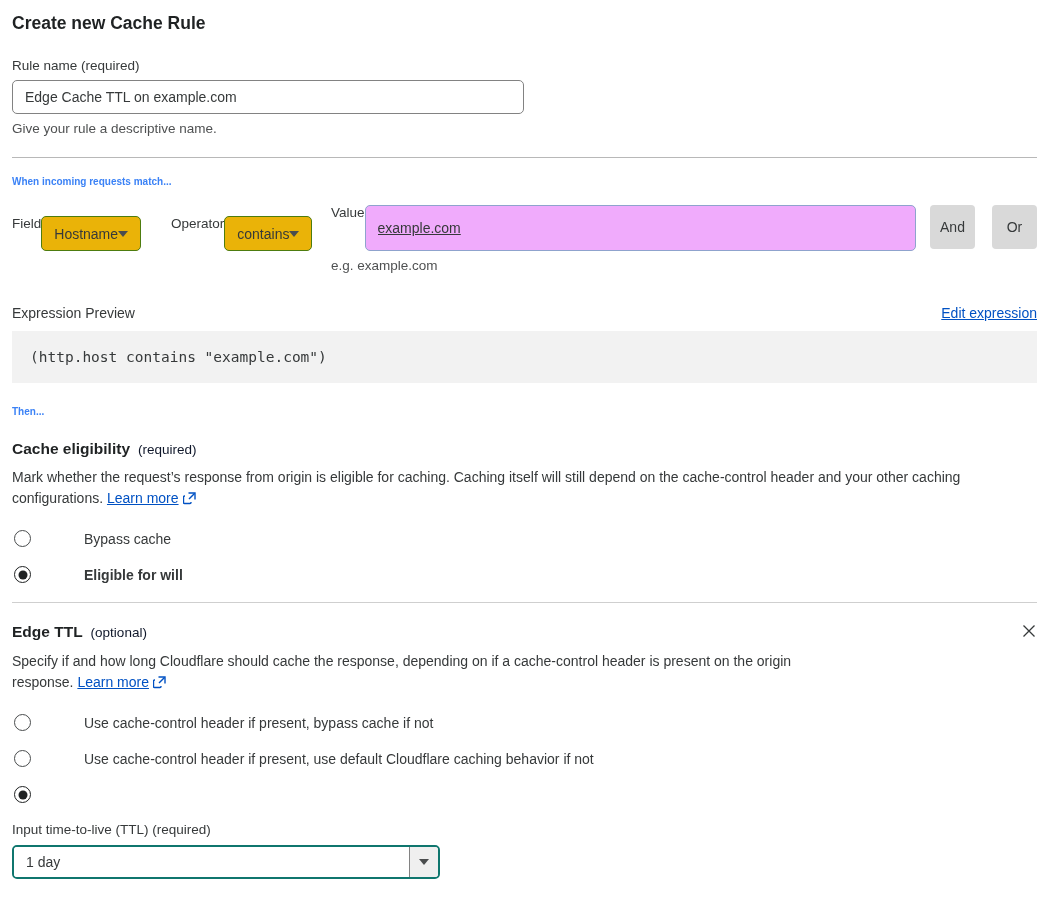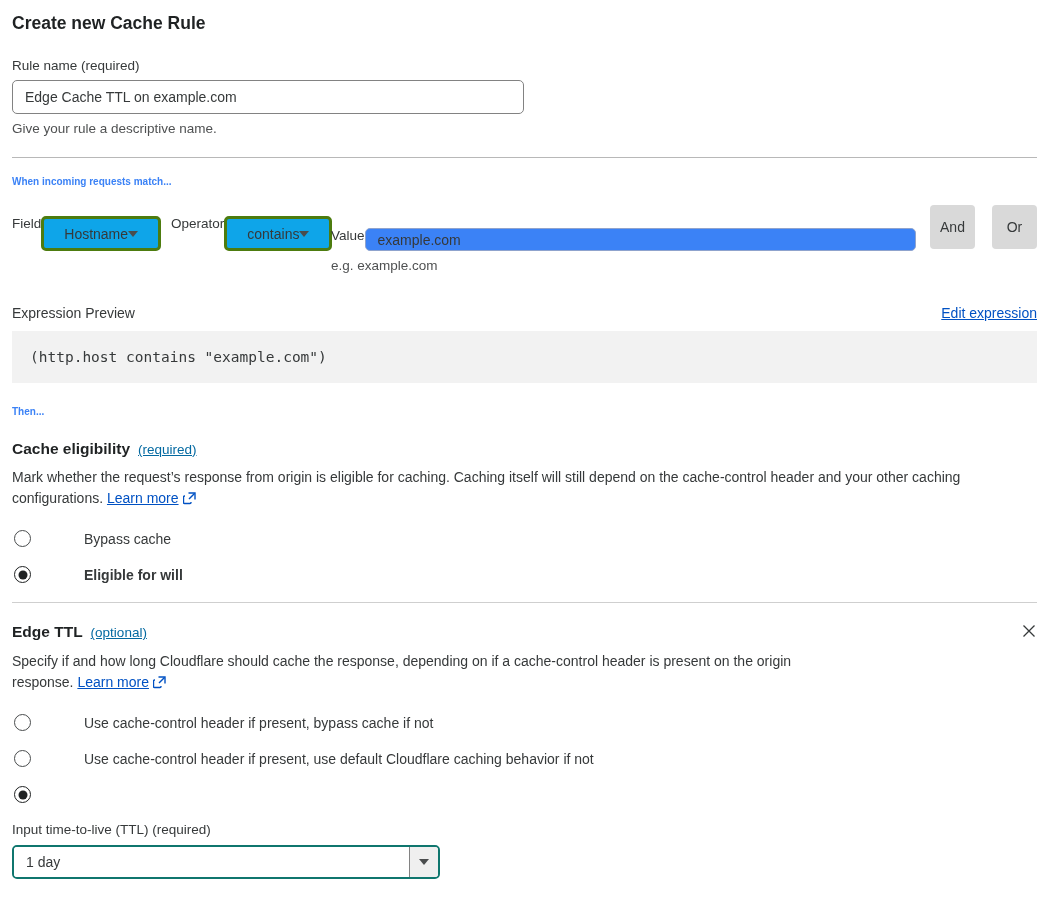--- a/index.html
+++ b/index.html
@@ -30,28 +30,28 @@
   .section-heading { font-size: 10px; font-weight: bold; color: #3b82f6; }
 
   
   .match-heading { margin-bottom: 18px; }
   .match-row { display: flex; align-items: flex-end; }
   .match-col { display: flex; flex-direction: row; }
   .col-field { width: 152px; margin-right: 7px; }
   .col-operator { width: 151px; margin-right: 9px; }
   .col-value { flex: 1; margin-right: 14px; }
   .select-control {
-    height: 35px; border: 3px solid #4d7c0f; border-radius: 5px; background: #0ea5e9;
+    height: 35px; border: 1px solid #4d7c0f; border-radius: 5px; background: #eab308;
     display: flex; align-items: center; justify-content: space-between;
-    padding: 0 20px; font-size: 14px; cursor: pointer;
+    padding: 0 12px; font-size: 14px; cursor: pointer;
   }
   .caret { width: 0; height: 0; border-left: 5px solid transparent;
     border-right: 5px solid transparent; border-top: 6px solid #4a4d4e; }
   .value-input {
-    background: #3b82f6; border: 1px solid #8fa3cd; height: 23px;
+    background: #f0abfc; border: 1px solid #8fa3cd; height: 46px; text-decoration: underline;
   }
   .conj-btn {
     height: 44px; width: 45px; margin-bottom: 2px;
     background: #d9d9d9; border: none; border-radius: 4px;
     font-size: 14px; color: #36393a; cursor: pointer;
     font-family: "Liberation Sans", "DejaVu Sans", sans-serif;
   }
   .and-btn { margin-right: 17px; }
 
   
@@ -62,21 +62,21 @@
     margin-top: 10px; background: #f2f2f2; height: 52px;
     display: flex; align-items: center; padding: 0 18px;
     font-family: "DejaVu Sans Mono", "Liberation Mono", monospace;
     font-size: 14.5px; color: #36393a;
   }
 
   .then-heading { margin-top: 23px; }
 
   .block-header { display: flex; align-items: baseline; margin-top: 23px; }
   .block-title { font-size: 15.5px; font-weight: bold; color: #1f2223; }
-  .req-badge { font-size: 13.5px; color: #0369a1; margin-left: 8px; text-decoration: underline; }
+  .req-badge { font-size: 13.5px; color: #0f172a; margin-left: 8px; }
   .block-desc { margin-top: 9px; font-size: 14px; line-height: 21px; color: #36393a; }
   .desc-narrow { max-width: 838px; }
 
   .ext-icon { display: inline-block; vertical-align: -2px; margin-left: 4px; }
 
   
   .radio-group { margin-top: 19px; }
   .radio-row { display: flex; align-items: center; cursor: pointer; margin-bottom: 19px; gap: 29px; }
   .radio-circle {
     width: 17px; height: 17px; border-radius: 50%;

